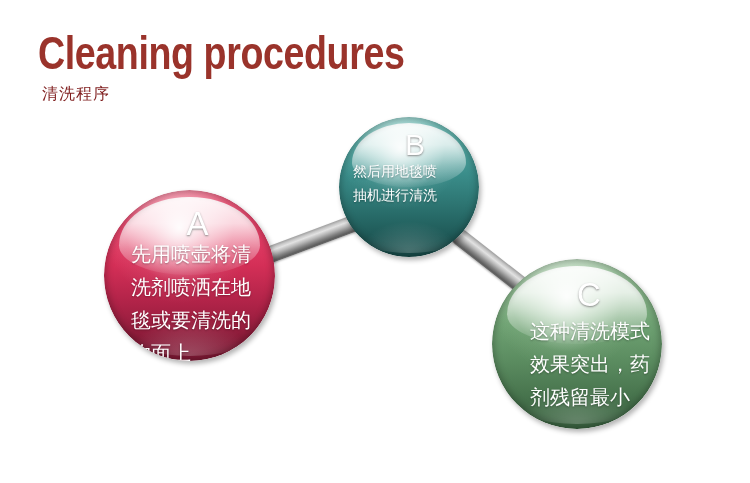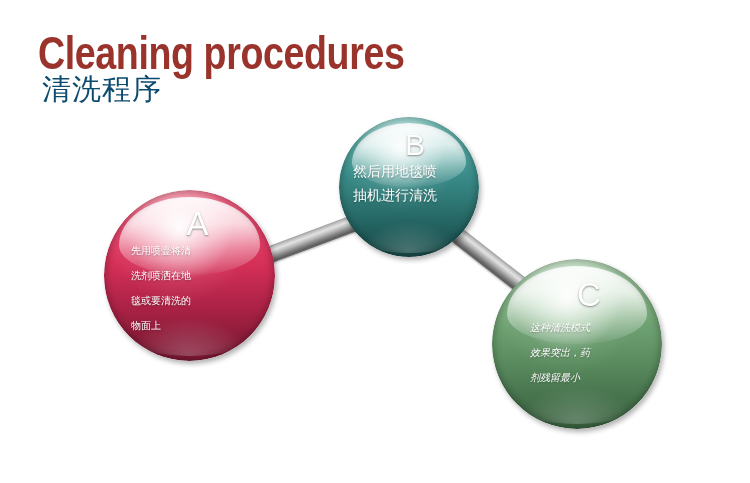--- a/index.html
+++ b/index.html
@@ -34,24 +34,24 @@
     letter-spacing: -0.5px;
     color: #9A332B;
     transform: scaleX(0.80);
     transform-origin: left top;
     white-space: nowrap;
     line-height: 1.05;
   }
   .subtitle {
     position: absolute;
     left: 42px;
-    top: 70px;
-    font-size: 29px;
+    top: 84px;
+    font-size: 16px;
     font-weight: normal;
-    color: #0c4a6e;
+    color: #7f1d1d;
     letter-spacing: 1px;
     white-space: nowrap;
     font-family: "DejaVu Sans", "Liberation Sans", sans-serif;
   }
 
   
   .rod {
     position: absolute;
     border-radius: 9px;
     background: linear-gradient(to bottom,
@@ -137,22 +137,22 @@
     font-size: 34px;
     font-weight: normal;
     color: #ffffff;
     text-shadow: 0 1px 2px rgba(120,120,120,0.85);
     font-family: "Liberation Sans", "DejaVu Sans", sans-serif;
     pointer-events: none;
   }
   .sphere .body-text {
     position: absolute;
     color: #ffffff;
-    font-size: 10px;
-    line-height: 25px;
+    font-size: 20px;
+    line-height: 33px;
     font-family: "DejaVu Sans", "Liberation Sans", sans-serif;
     text-shadow: 0 1px 2px rgba(0,0,0,0.30);
     white-space: pre-line;
     pointer-events: none;
   }
 
   
   #sphere-a {
     left: 104px; top: 190px;
     width: 171px; height: 171px;
@@ -212,21 +212,21 @@
         rgba(0,0,0,0) 47%),
       linear-gradient(to bottom,
         #a9ccab 0%,
         #8ebb90 16%,
         #6fa273 38%,
         #5b8c60 60%,
         #46724c 82%,
         #39603f 100%);
   }
   #sphere-c .letter { top: 17px; left: 12px; font-size: 33px; }
-  #sphere-c .body-text { left: 38px; top: 56px; width: 120px; font-style: italic; }
+  #sphere-c .body-text { left: 38px; top: 56px; width: 120px; }
 </style>
 </head>
 <body>
 
 <div id="stage">
 
   <div class="title">Cleaning procedures</div>
 
   <div class="subtitle">清洗程序</div>
 

